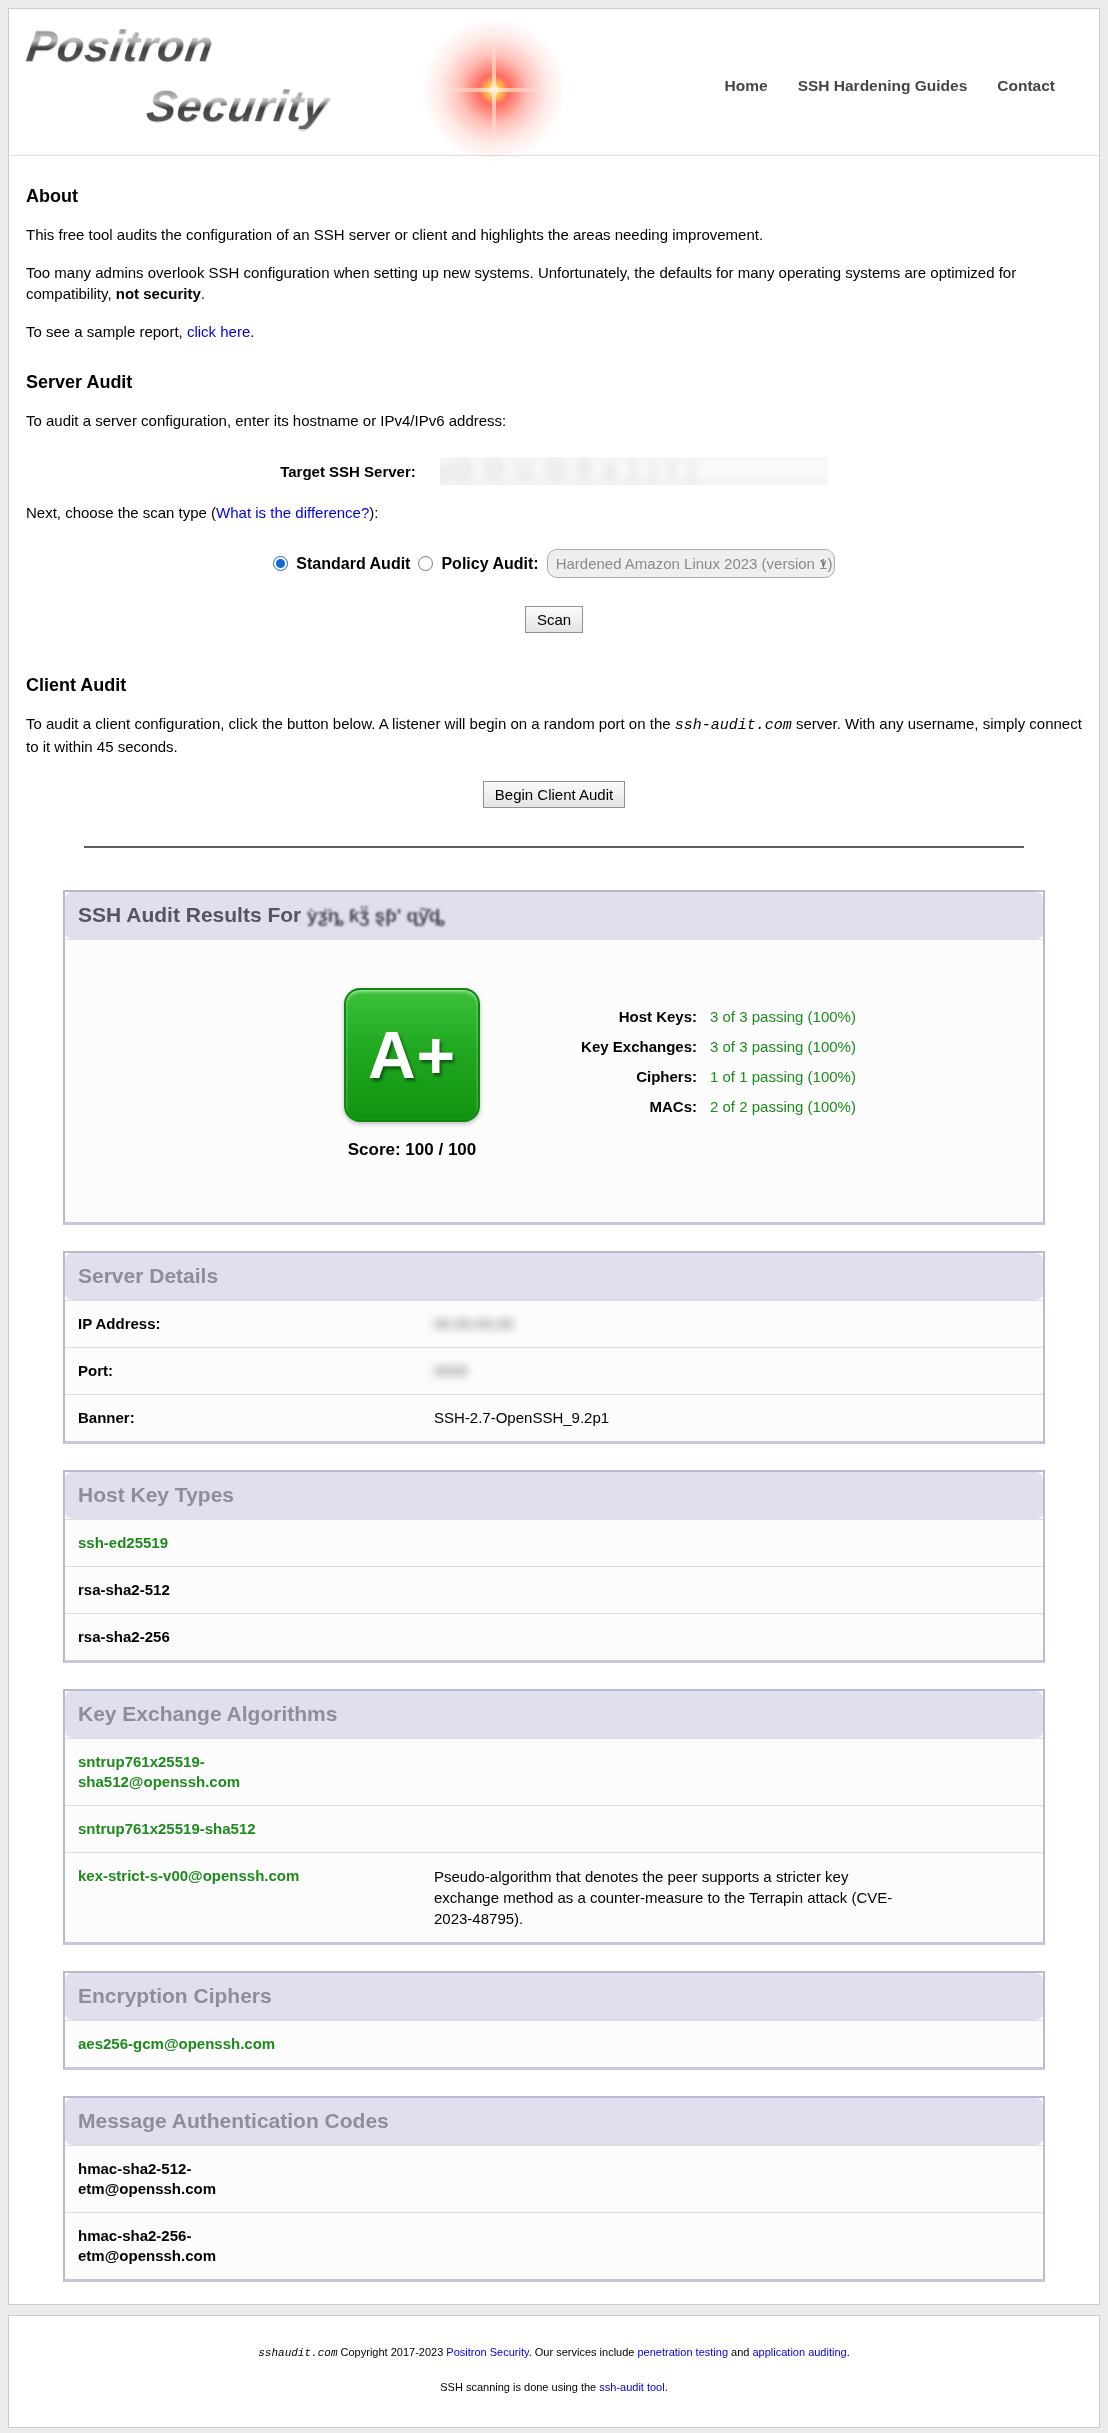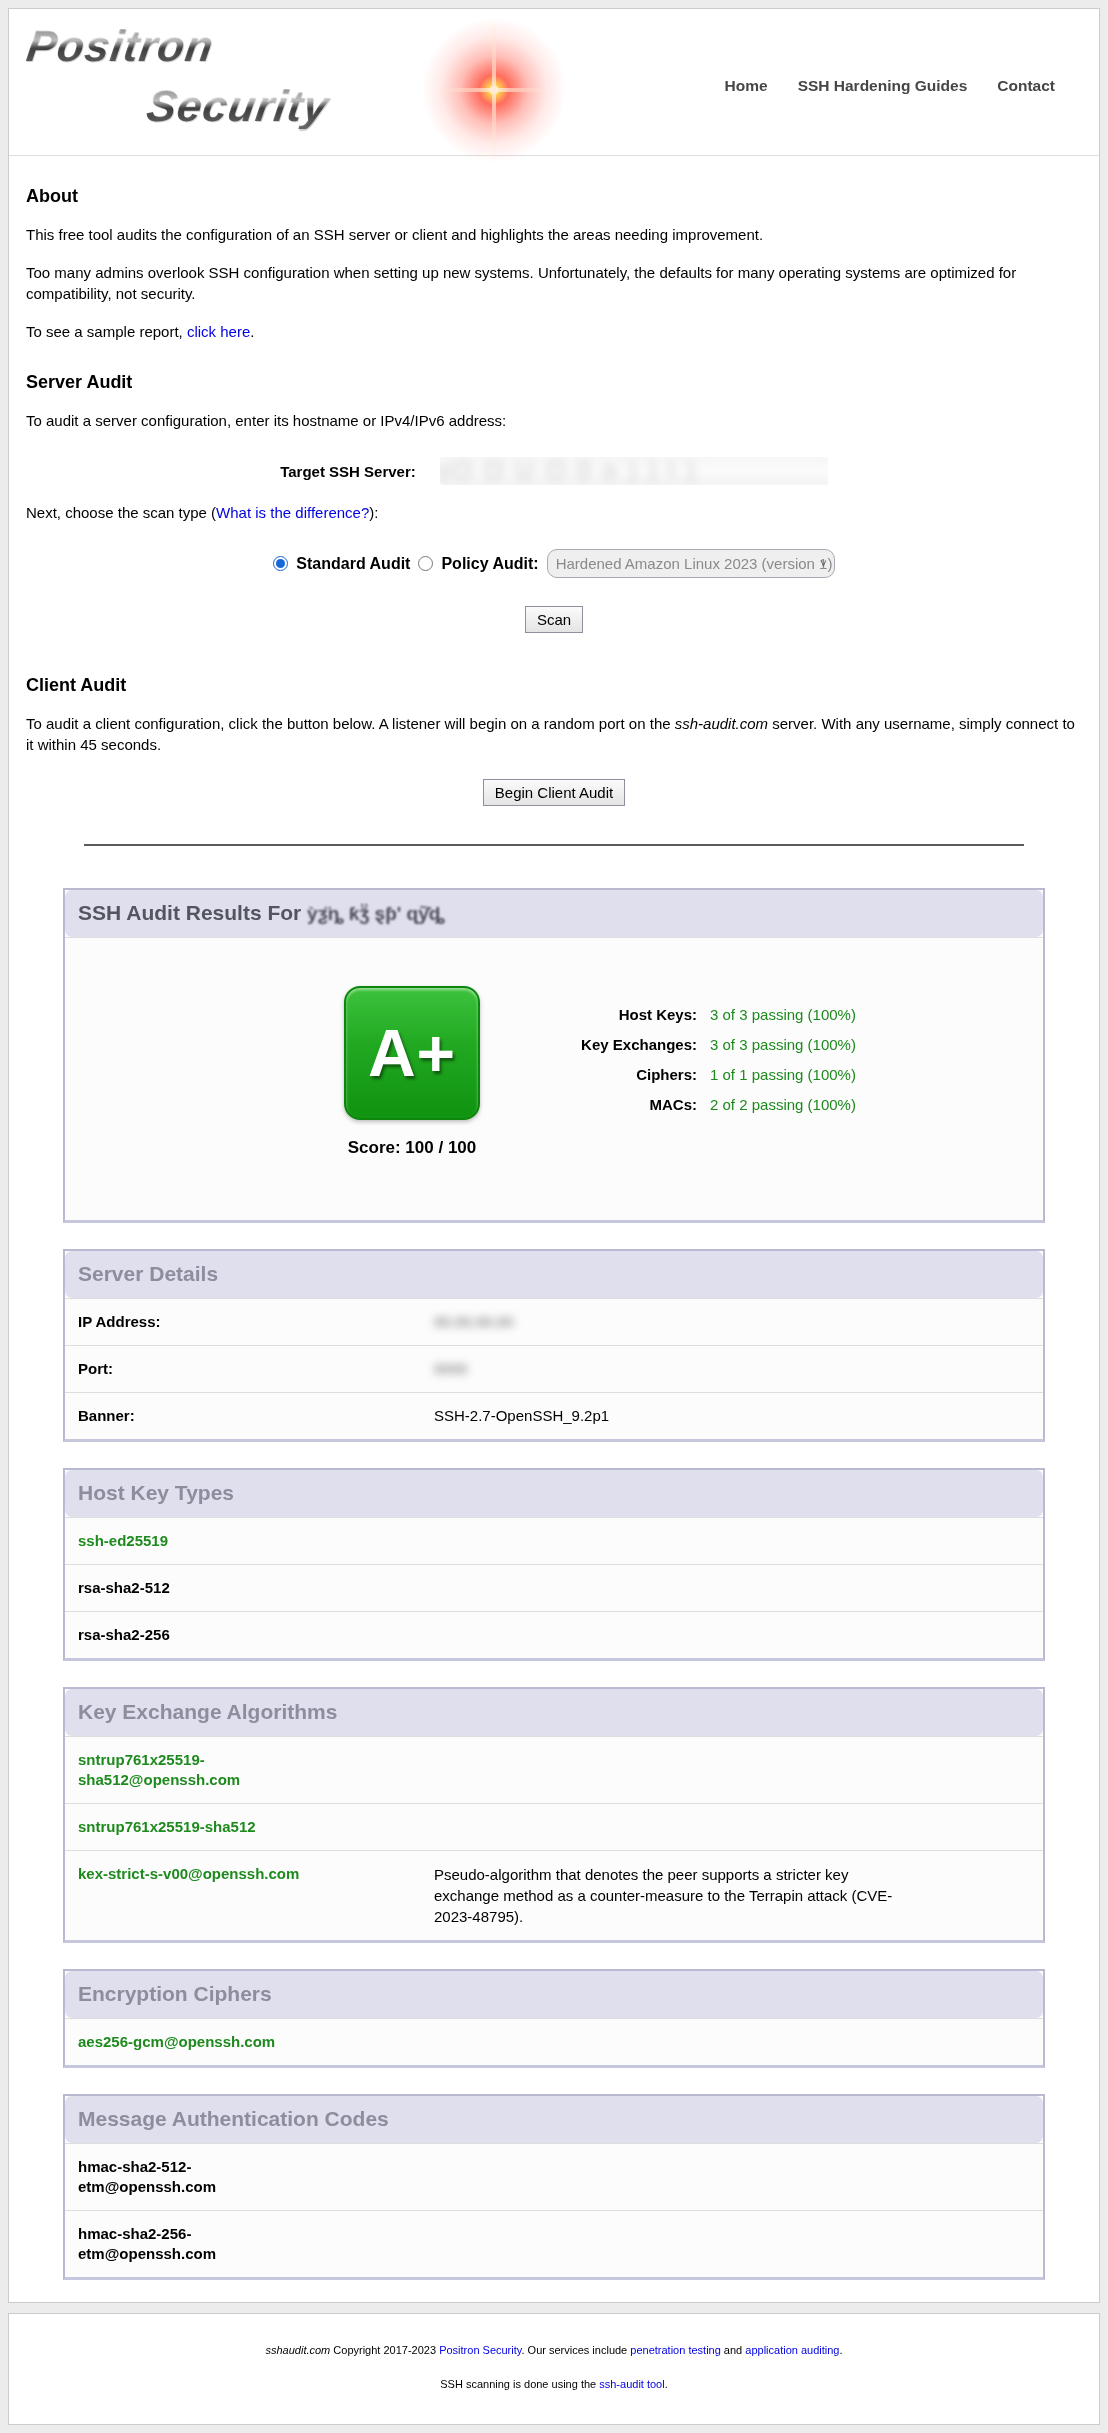--- a/index.html
+++ b/index.html
@@ -31,22 +31,22 @@
   .nav { display:flex; gap:30px; align-items:center; padding-top:4px; }
   .nav a { color:#464646; font-weight:bold; font-size:15.5px; text-decoration:none; }
 
   .header-rule { border:none; border-top:1px solid #ddd; }
 
   
   .content { padding:0 17px; }
   h2.sec { font-size:18px; margin-top:30px; }
   p.body { margin-top:17px; line-height:21px; }
   a.link { color:#0000e0; text-decoration:none; }
-  .italic { font-style:italic; }
-  b { font-weight:normal; }
+  .italic { font-style:italic;font-family:Liberation Mono, monospace; }
+  b { font-weight:bold; }
 
   
   .target-row { display:flex; justify-content:center; align-items:center; gap:24px; margin-top:26px; }
   .target-label { font-weight:bold; }
   .fake-input { width:388px; height:28px; overflow:hidden; position:relative; border-radius:2px; }
   .fake-input .smudge { position:absolute; inset:-4px; filter:blur(5px); color:#c9c9c9;
                         font-size:26px; letter-spacing:2px; line-height:34px;
                         background:linear-gradient(180deg,#f2f2f2,#fdfdfd 50%,#ededed); }
   .scan-type-row { margin-top:30px; }
   .choice-row { display:flex; justify-content:center; align-items:center; gap:8px; margin-top:26px; }

